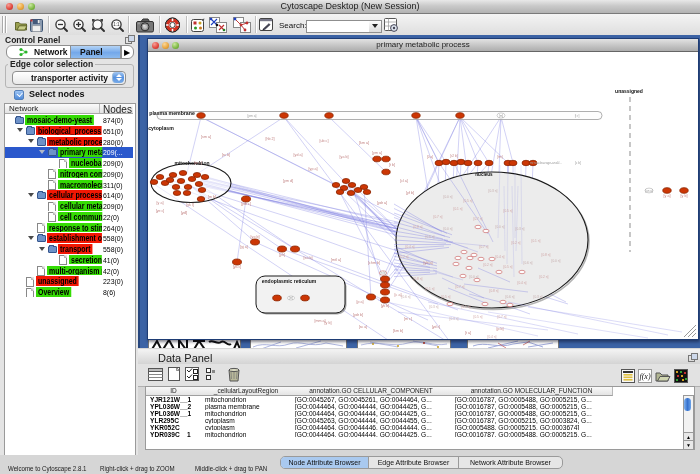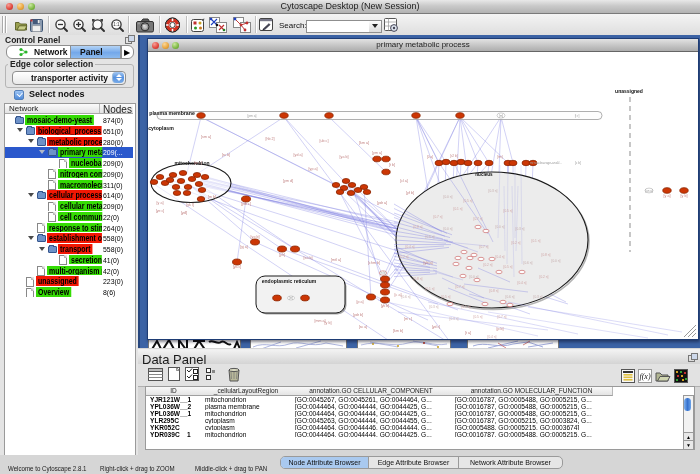--- a/index.html
+++ b/index.html
@@ -56,21 +56,21 @@
 
 #desktop{left:138px;top:35px;width:562px;height:337px;background:#3c63a5;overflow:hidden;border-left:2px solid #27477e;box-sizing:border-box;}
 #mainwin{position:absolute;left:7px;top:3px;width:550px;height:300px;background:#fff;border:1px solid #1e3c74;box-shadow:1px 2px 3px rgba(0,0,20,.45);}
 #mwtitle{position:absolute;left:0;top:0;width:550px;height:12px;background:linear-gradient(#e2e2e2,#c2c2c2 60%,#adadad);border-bottom:1px solid #666;}
 #mwtitle .t{position:absolute;left:0;right:0;top:1px;text-align:center;font-size:8px;color:#222;}
 #canvas{position:absolute;left:0;top:13px;width:550px;height:287px;background:#fff;}
 .thumb{position:absolute;background:linear-gradient(#d8d8d8,#f4f4f4 30%,#fff 45%);border:1px solid #777;border-bottom:0;height:12px;top:301px;overflow:hidden;}
 
 #datapanel{left:138px;top:348px;width:562px;height:107px;background:#d6d6d6;}
 #dphead{position:absolute;left:0;top:1px;width:562px;height:14px;background:linear-gradient(#f2f2f2,#d4d4d4);border-top:1px solid #efefef;border-bottom:1px solid #a8a8a8;}
-#dphead .t{position:absolute;left:4px;top:2px;font-size:13px;color:#1a1a1a;}
+#dphead .t{position:absolute;left:20px;top:2px;font-size:11px;color:#1a1a1a;}
 #dptool{position:absolute;left:0;top:16px;width:562px;height:22px;background:#e2e2e2;border-bottom:1px solid #b0b0b0;}
 #dptable{position:absolute;left:7px;top:38px;width:548px;height:62px;background:#fff;border:1px solid #9a9a9a;}
 .th{position:absolute;top:0;height:7.5px;background:linear-gradient(#f8f8f8,#e4e4e4);border-right:1px solid #b8b8b8;border-bottom:1px solid #a0a0a0;font-size:6.5px;color:#222;text-align:center;line-height:8px;overflow:hidden;}
 .td{position:absolute;font-size:6.6px;color:#000;height:6.9px;line-height:7px;white-space:nowrap;overflow:hidden;}
 .td.b{font-weight:bold;}
 
 #bottombar{left:0;top:455px;width:700px;height:19px;background:#d6d6d6;}
 #bottombar .s{position:absolute;top:9px;font-size:7.5px;color:#1a1a1a;transform:scaleX(0.82);transform-origin:0 0;white-space:nowrap;}
 #seg{position:absolute;left:280px;top:1px;height:11px;border:1px solid #9a9a9a;border-radius:5px;overflow:hidden;background:#e6e6e6;}
 #seg div{float:left;height:11px;font-size:7px;color:#111;padding-top:2px;text-align:center;border-right:1px solid #9a9a9a;box-sizing:border-box;}

